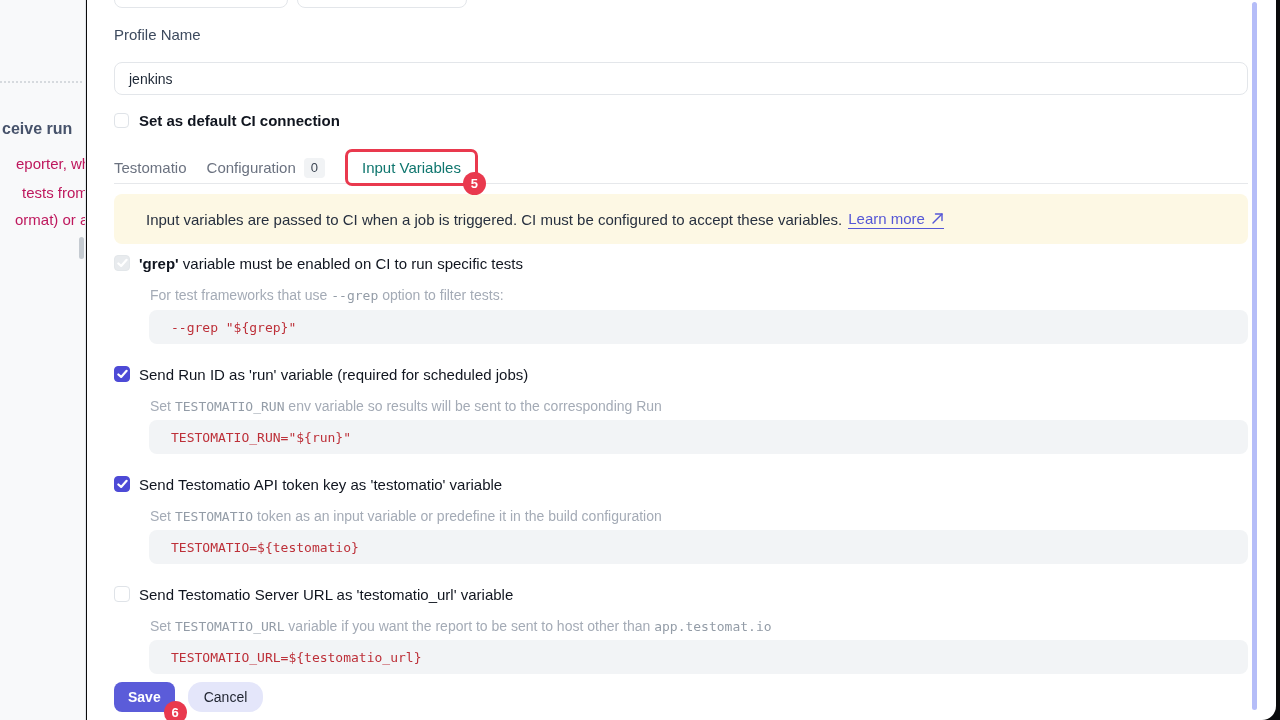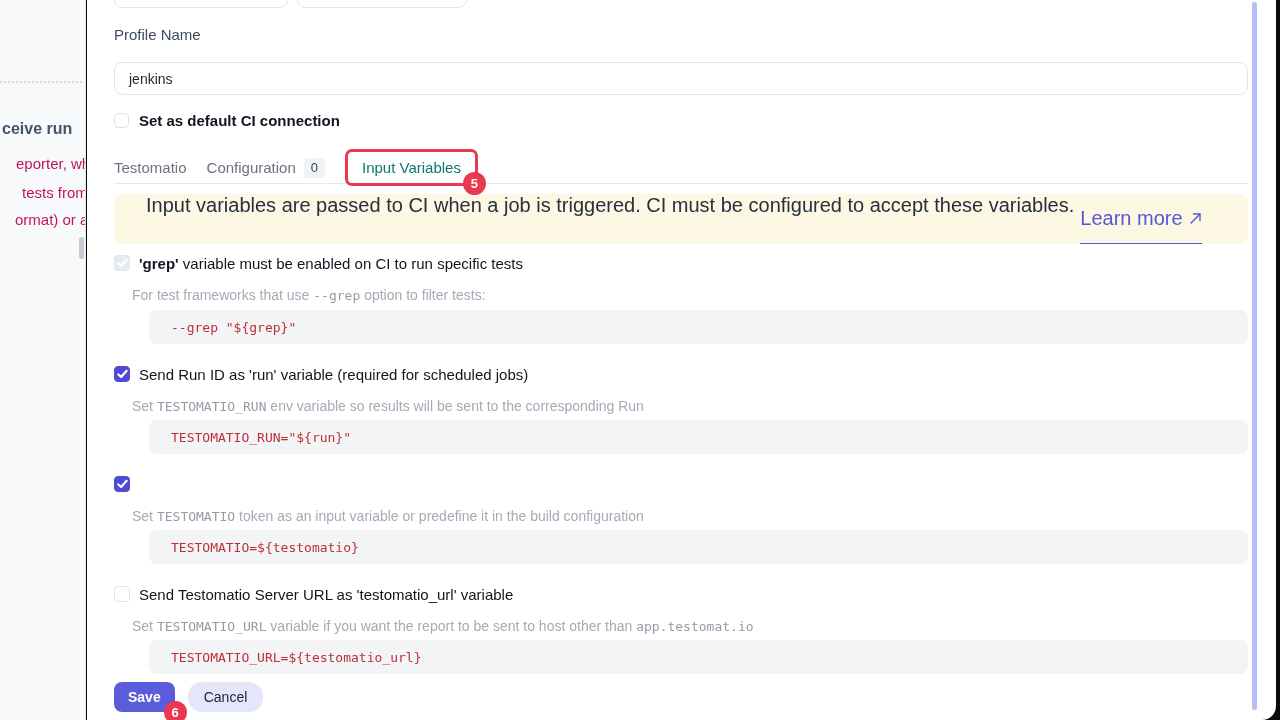--- a/index.html
+++ b/index.html
@@ -53,31 +53,31 @@
   .tab-annotated { position:relative; display:flex; align-items:center; justify-content:center;
     height:37px; padding:0 14px; border:3px solid #e9394e; border-radius:7px; }
   .tab.active { color:#0f766e; }
   .num-badge { position:absolute; width:23px; height:23px; border-radius:50%; background:#e9394e;
     color:#fff; font-size:13px; font-weight:700; display:flex; align-items:center;
     justify-content:center; z-index:5; }
   .tab-annotated .num-badge { right:-11px; bottom:-12px; }
 
   
   .banner { margin-top:10px; height:50px; background:#fdf8e4; border-radius:8px;
-    display:flex; padding-left:32px; font-size:20px; color:#27303f; }
+    display:flex; align-items:center; padding-left:32px; font-size:15px; color:#27303f; }
   .banner-link { margin-left:6px; color:#5557d6; display:inline-flex; align-items:center; gap:6px;
     border-bottom:1px solid #5557d6; padding-bottom:1px; cursor:pointer; }
   .ext-icon svg { display:block; }
 
   
   .var-head { display:flex; align-items:center; gap:9px; height:18px; }
   .var-head.r1 { margin-top:10px; } .var-head.rn { margin-top:21px; }
   .var-label { font-size:15px; color:#10151f; }
   .var-label b { font-weight:700; }
-  .helper { margin:15px 0 0 18px; height:16px; font-size:14px; color:#a4abb6; }
+  .helper { margin:15px 0 0 36px; height:16px; font-size:14px; color:#a4abb6; }
   .helper .mono { font-family:"DejaVu Sans Mono", monospace; font-size:13px; color:#939ca7; }
   .code-block { margin:6px 0 0 35px; height:34px; background:#f2f4f6; border-radius:8px;
     display:flex; align-items:center; padding-left:22px; }
   .code-block.first { margin-top:7px; }
   .code-text { font-family:"DejaVu Sans Mono", monospace; font-size:13px; color:#bd3039; }
 
   
   .actions { margin-top:8px; display:flex; gap:13px; }
   .btn { height:30px; border:none; border-radius:8px; font-family:"Liberation Sans", sans-serif;
     font-size:14px; font-weight:600; cursor:pointer; }
@@ -179,20 +179,21 @@
       </div>
 
       <div class="var-head rn">
         <span class="checkbox lg checked">
           <span class="check-icon">
             <svg width="11" height="10" viewBox="0 0 12 10" fill="none" stroke="#ffffff" stroke-width="2.4" stroke-linecap="round" stroke-linejoin="round">
                 <path d="M1.5 5.5 L4.5 8.2 L10.5 1.5"></path>
               </svg>
           </span>
         </span>
+        <span class="var-label">Send Testomatio API token key as 'testomatio' variable</span>
       </div>
       <div class="helper"><span>Set </span><span class="mono">TESTOMATIO</span><span> token as an input variable or predefine it in the build configuration</span></div>
       <div class="code-block">
         <span class="code-text">TESTOMATIO=${testomatio}</span>
       </div>
 
       <div class="var-head rn">
         <span class="checkbox lg"></span>
         <span class="var-label">Send Testomatio Server URL as 'testomatio_url' variable</span>
       </div>

